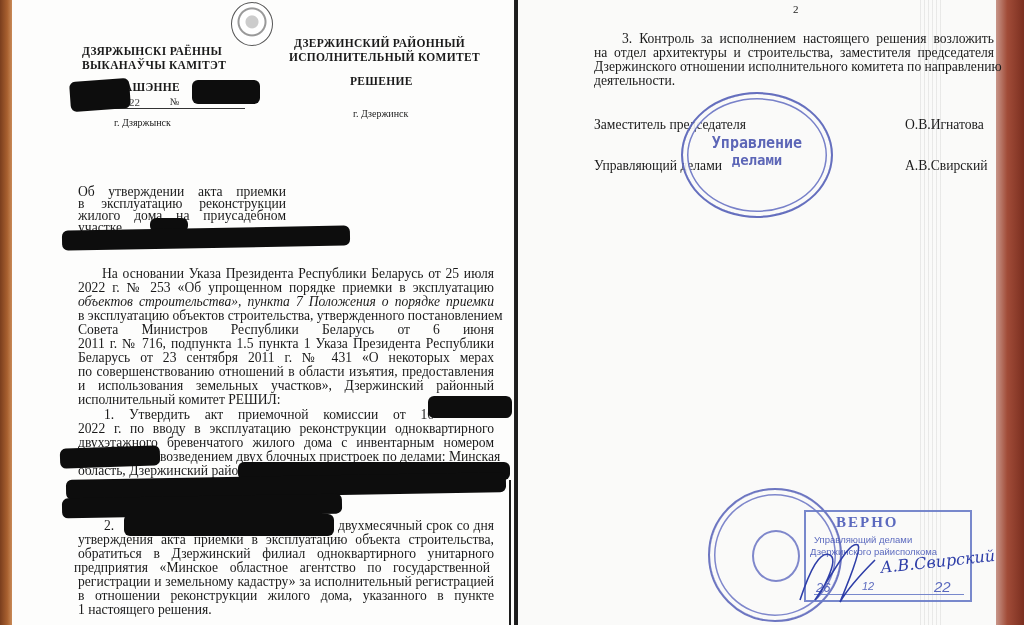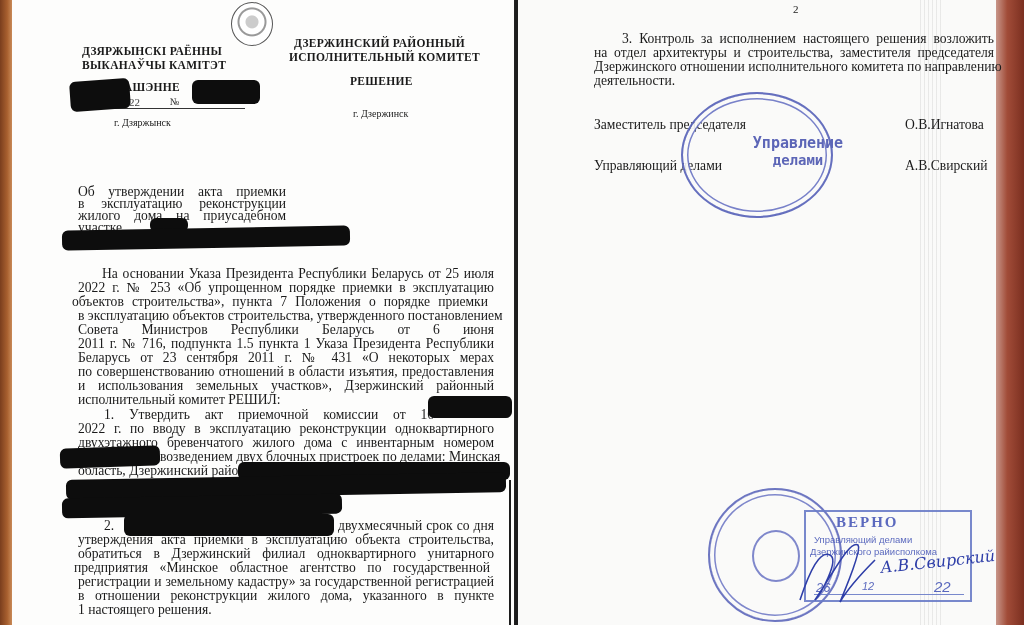--- a/index.html
+++ b/index.html
@@ -46,21 +46,21 @@
     border-radius:50%; border:1.5px solid #555;
     background:radial-gradient(circle at 50% 45%, #ccc 0 6px, #fff 7px 12px, #999 13px 14px, #fff 15px);
   }
   .stamp-round {
     position:absolute; border-radius:50%;
     border:2.5px solid #5560b8; box-shadow: inset 0 0 0 4px #fafaf9, inset 0 0 0 5.5px #6a74c4;
     color:#4b55ad;
   }
   .stamp-inner-text {
     position:absolute; width:100%; text-align:center; font-family:"DejaVu Sans Mono", monospace;
-    font-weight:bold; color:#4c56b0;padding-left:41px;
+    font-weight:bold; color:#4c56b0;
   }
   .stamp-box {
     position:absolute; border:2px solid #6a7cc8; color:#4a5ab8;
     font-family:"Liberation Sans", sans-serif;
   }
   .sig {
     position:absolute; font-family:"DejaVu Serif", serif; font-style:italic; color:#2e3ea8;
   }
 </style>
 </head>
@@ -103,21 +103,21 @@
 <div class="redact" style="left:150px;top:218px;width:38px;height:14px;"></div>
 <div class="redact" style="left:62px;top:228px;width:288px;height:20px;transform:rotate(-1deg);"></div>
 
 <div>
   <div class="line" style="left:102px;top:266px;width:392px;">
       <span class="just">На основании Указа Президента Республики Беларусь от 25 июля</span>
     </div>
   <div class="line" style="left:78px;top:280px;width:416px;">
       <span class="just">2022 г. № 253 «Об упрощенном порядке приемки в эксплуатацию</span>
     </div>
-  <div class="line" style="left:72px;top:294px;width:416px;">
+  <div class="line" style="left:78px;top:294px;width:416px;font-style:italic;">
       <span class="just">объектов строительства», пункта 7 Положения о порядке приемки</span>
     </div>
   <div class="line" style="left:78px;top:308px;width:416px;">
       <span class="just">в эксплуатацию объектов строительства, утвержденного постановлением</span>
     </div>
   <div class="line" style="left:78px;top:322px;width:416px;">
       <span class="just">Совета Министров Республики Беларусь от 6 июня</span>
     </div>
   <div class="line" style="left:78px;top:336px;width:416px;">
       <span class="just">2011 г. № 716, подпункта 1.5 пункта 1 Указа Президента Республики</span>
@@ -163,21 +163,21 @@
   <div class="line" style="left:78px;top:532px;width:416px;">
       <span class="just">утверждения акта приемки в эксплуатацию объекта строительства,</span>
     </div>
   <div class="line" style="left:78px;top:546px;width:416px;">
       <span class="just">обратиться в Дзержинский филиал одноквартирного унитарного</span>
     </div>
   <div class="line" style="left:74px;top:560px;width:416px;">
       <span class="just">предприятия «Минское областное агентство по государственной</span>
     </div>
   <div class="line" style="left:78px;top:574px;width:416px;">
-      <span class="just">регистрации и земельному кадастру» за государственной регистрацией</span>
+      <span class="just">регистрации и земельному кадастру» за исполнительный регистрацией</span>
     </div>
   <div class="line" style="left:78px;top:588px;width:416px;">
       <span class="just">в отношении реконструкции жилого дома, указанного в пункте</span>
     </div>
   <div class="line" style="left:78px;top:602px;">1 настоящего решения.</div>
 </div>
 <div class="redact" style="left:124px;top:514px;width:210px;height:22px;"></div>
 
 <div class="page-divider"></div>
 <div class="page-divider2"></div>

